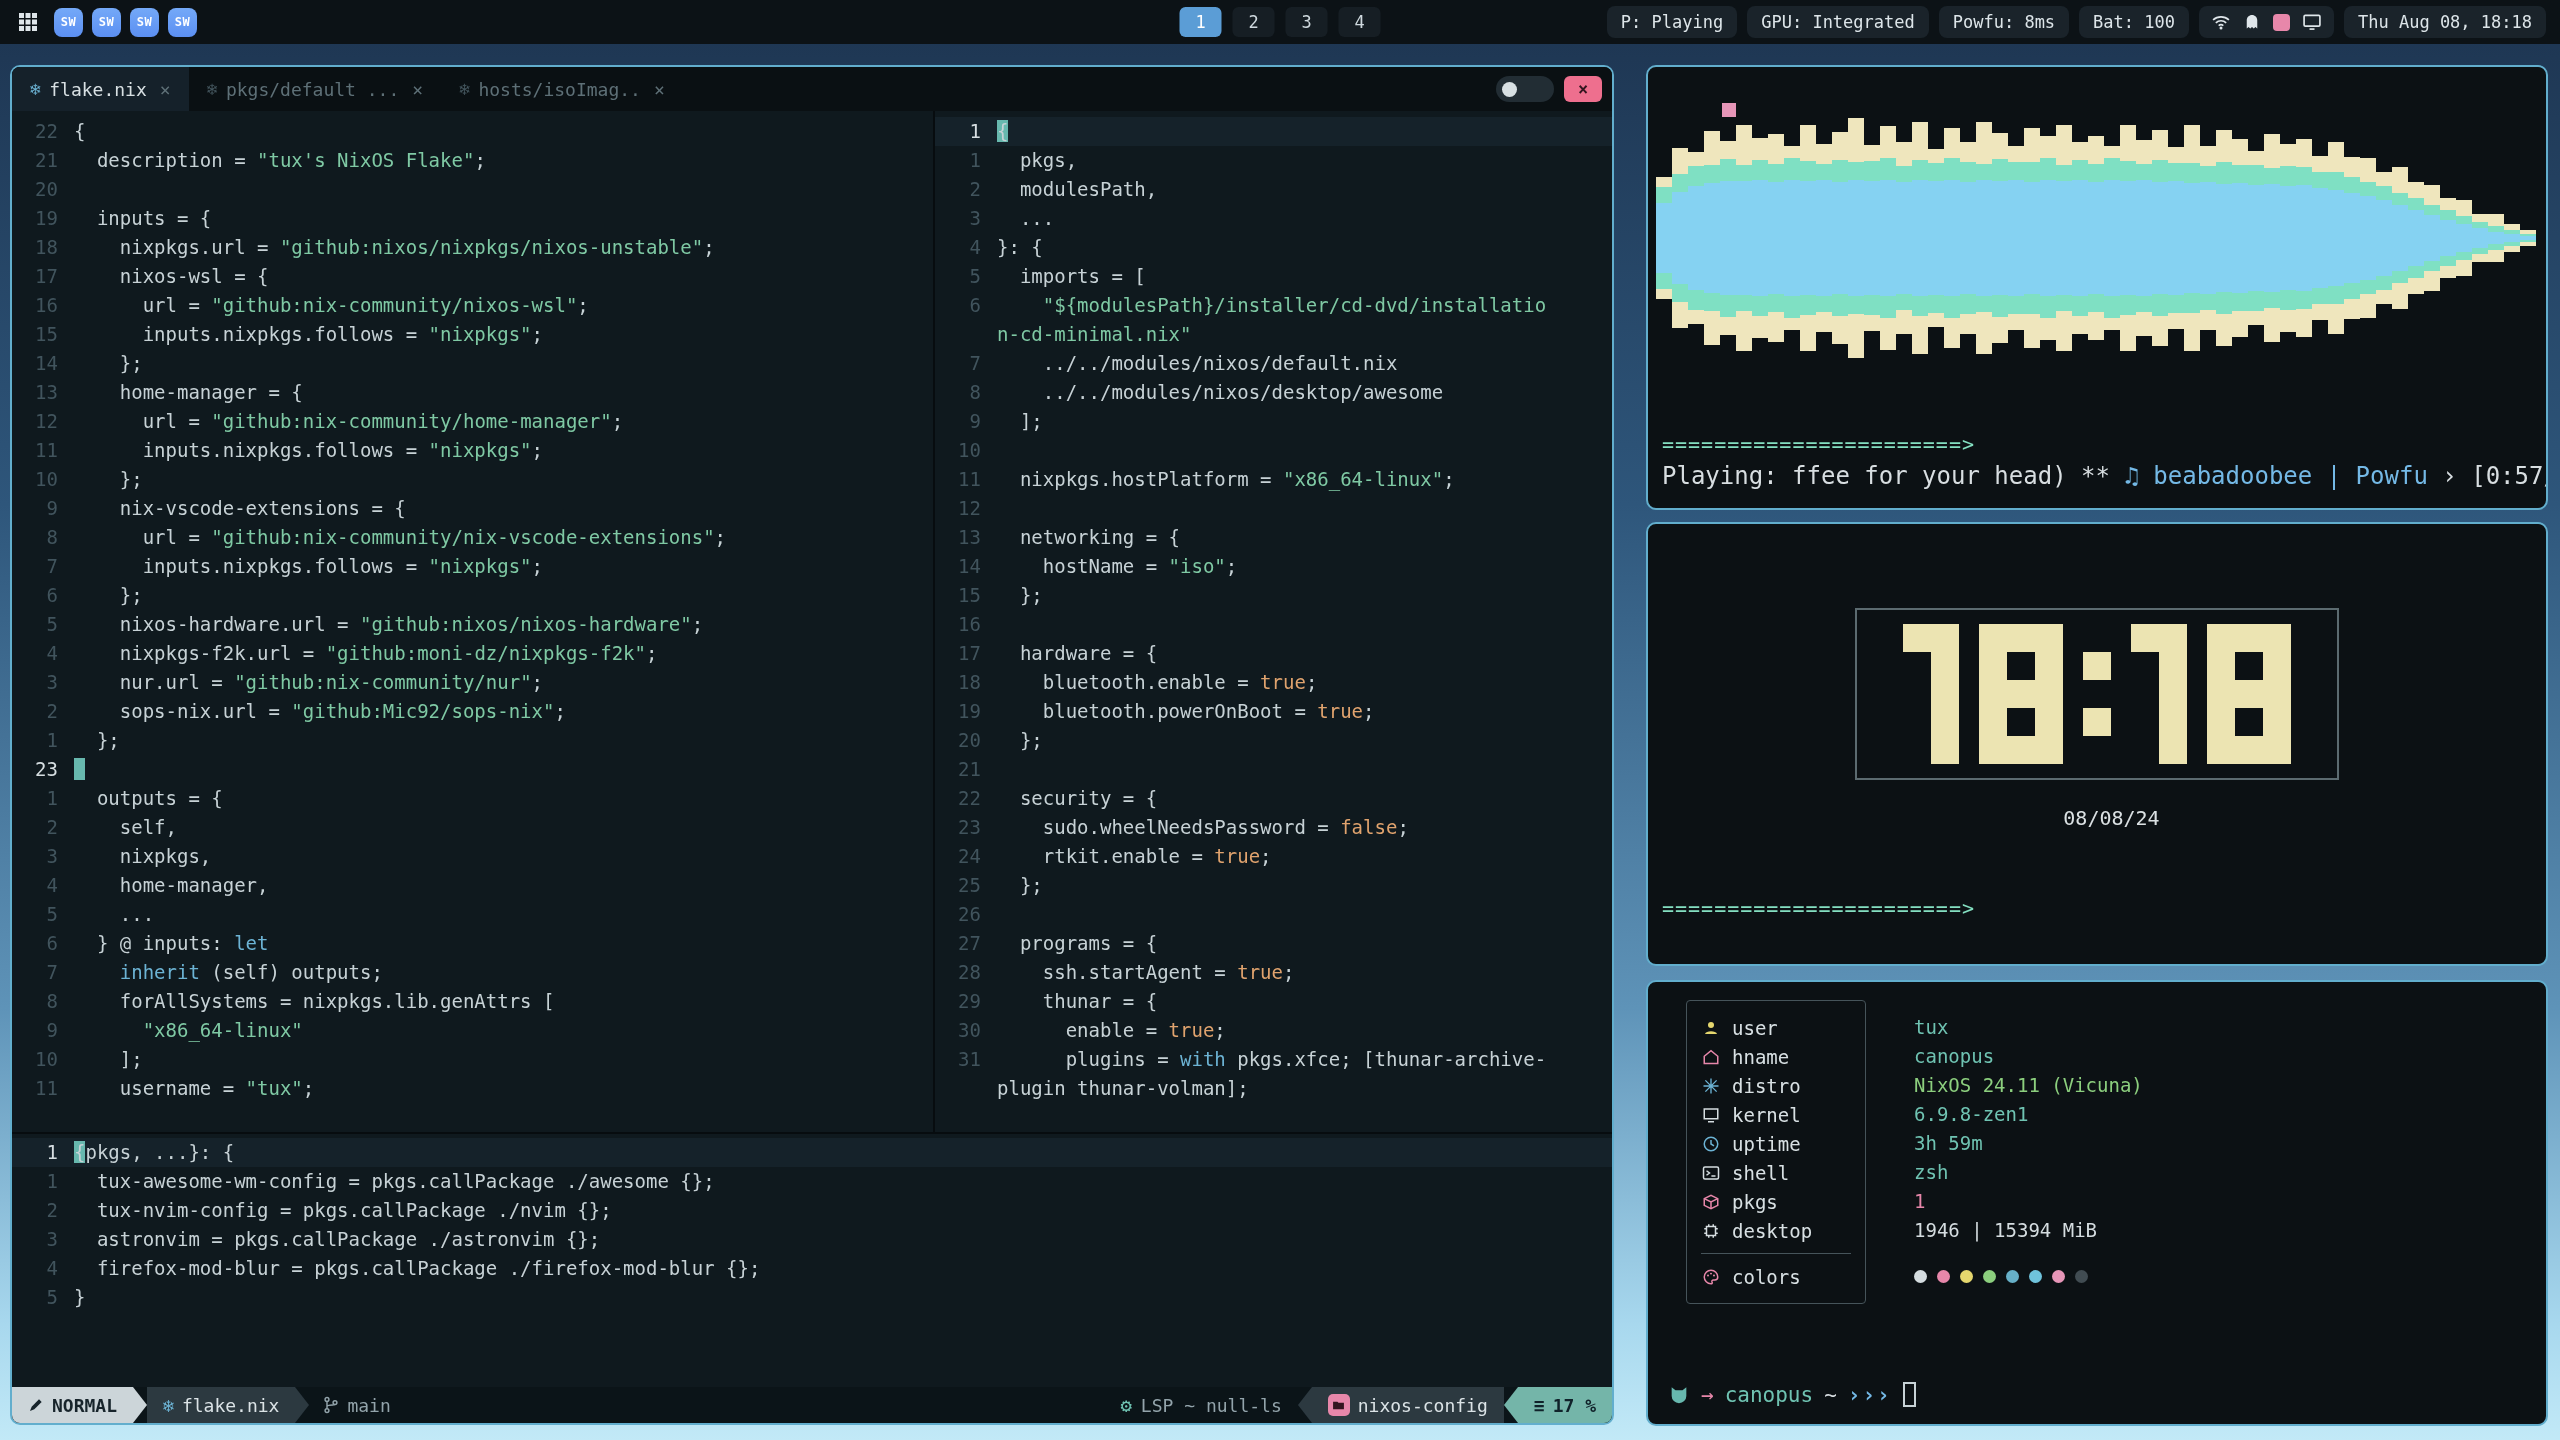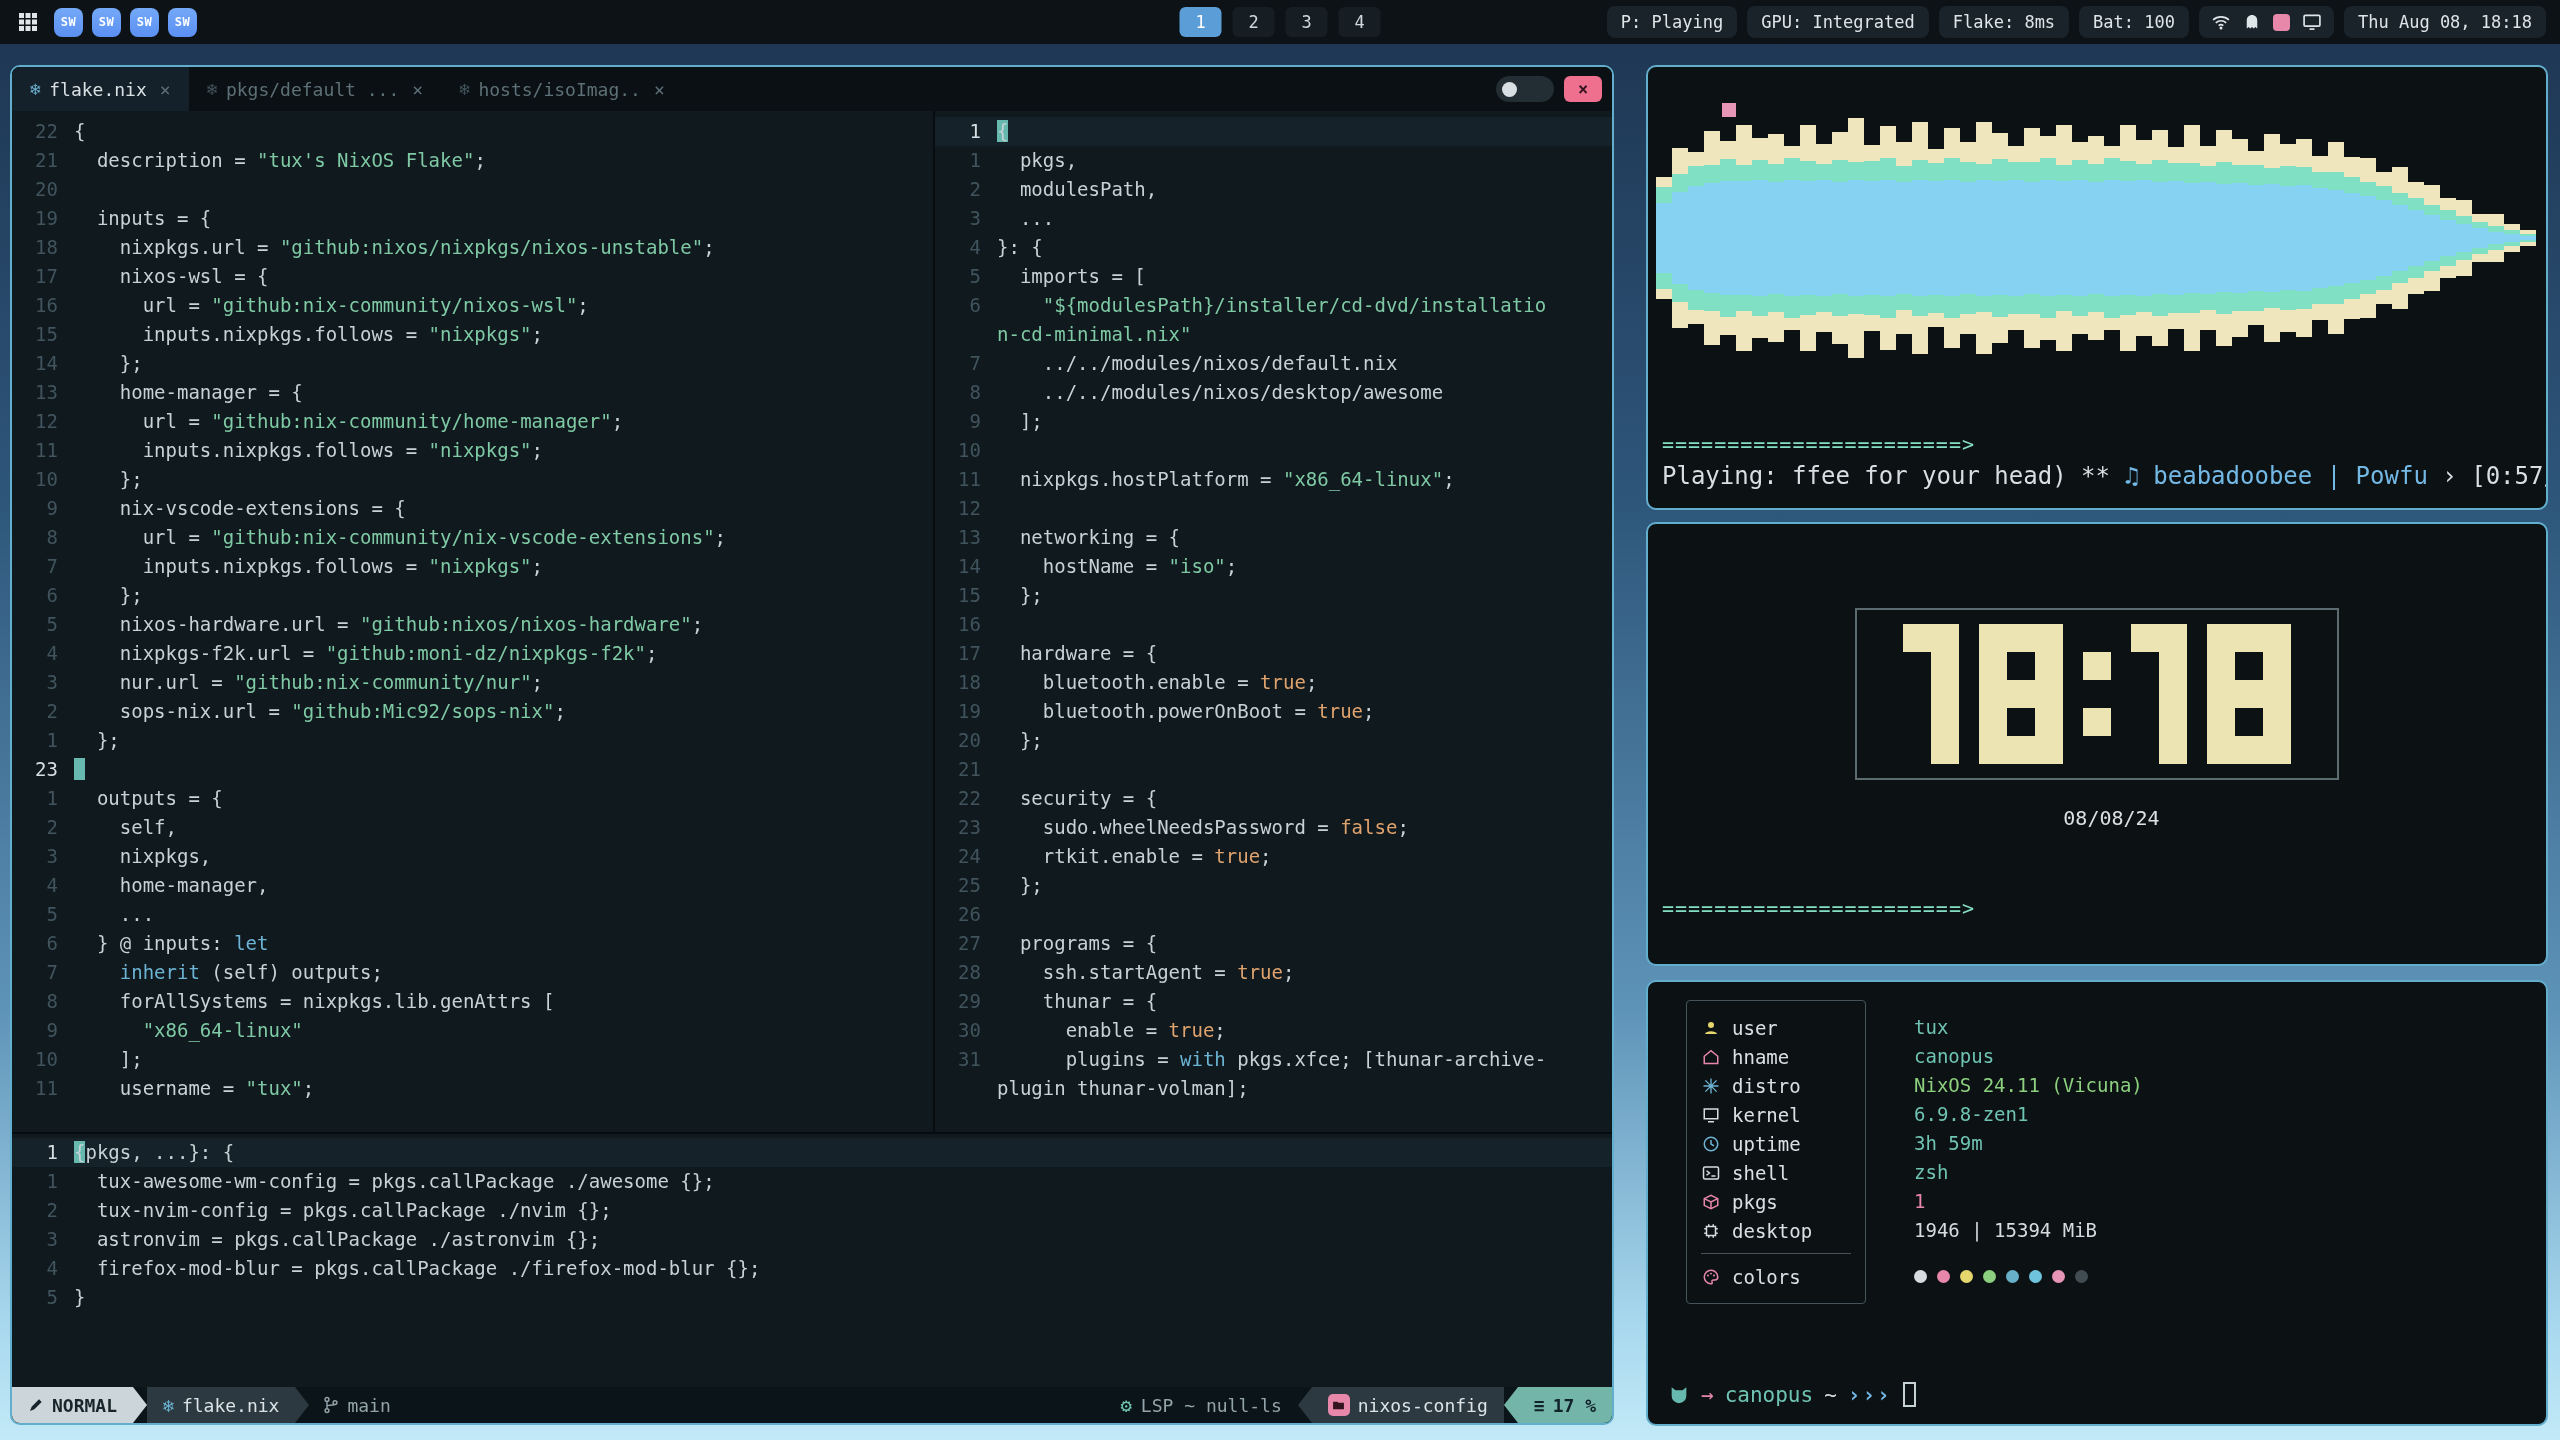--- a/index.html
+++ b/index.html
@@ -145,21 +145,21 @@
   <div class="tb-tags">
       <div class="tag active">1</div>
       <div class="tag">2</div>
       <div class="tag">3</div>
       <div class="tag">4</div>
     </div>
 
   <div class="tb-right">
     <div class="chip">P: Playing</div>
     <div class="chip">GPU: Integrated</div>
-    <div class="chip">Flake: 8ms</div>
+    <div class="chip">Powfu: 8ms</div>
     <div class="chip">Bat: 100</div>
     <div class="chip icons">
       <svg width="20" height="20" viewBox="0 0 24 24">
         <g stroke="#dfe6ea" stroke-width="2" fill="none">
           <path d="M2.5 9.5a14 14 0 0 1 19 0"></path>
           <path d="M5.8 13a9 9 0 0 1 12.4 0"></path>
           <path d="M9.2 16.3a4.5 4.5 0 0 1 5.6 0"></path>
         </g>
         <circle cx="12" cy="19.3" r="1.8" fill="#dfe6ea"></circle>
       </svg>

